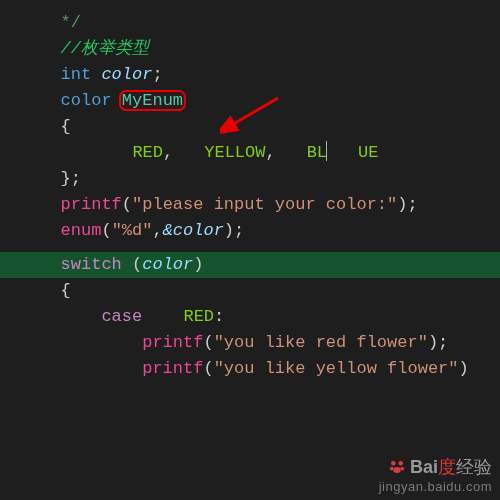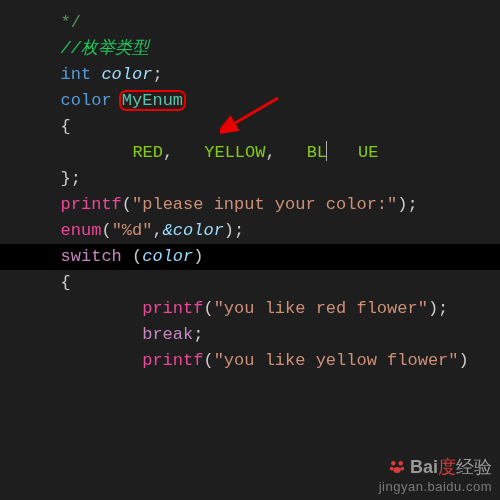--- a/index.html
+++ b/index.html
@@ -84,21 +84,22 @@
   .watermark .brand .paw {
     width: 18px; height: 18px;
     display: inline-block;
   }
   .watermark .sub {
     font-size: 13px;
     color: #7a7a7a;
     letter-spacing: 0.5px;
   }
   .line-highlight {
-    background: #000000;
+    background: #14532d;
+    margin-top: 8px;
   }
 </style>
 </head>
 <body>
 
 <div class="editor">
 
   <div class="line">
     <span class="gutter"></span>
     <span class="code">   <span class="comment">*/</span></span>
@@ -159,30 +160,30 @@
     <span class="code">   <span class="keyword">switch</span><span class="plain"> </span><span class="paren">(</span><span class="ident">color</span><span class="paren">)</span></span>
   </div>
 
   <div class="line">
     <span class="gutter"></span>
     <span class="code">   <span class="brace">{</span></span>
   </div>
 
   <div class="line">
     <span class="gutter"></span>
+    <span class="code">       <span class="keyword">case</span><span class="plain"> </span><span class="const">RED</span><span class="punct">:</span></span>
   </div>
 
   <div class="line">
     <span class="gutter"></span>
     <span class="code">           <span class="func">printf</span><span class="paren">(</span><span class="string">"you like red flower"</span><span class="paren">)</span><span class="punct">;</span></span>
   </div>
 
   <div class="line">
     <span class="gutter"></span>
-    <span class="code">           <span class="keyword">break</span><span class="punct">;</span></span>
   </div>
 
 
   <div class="line">
     <span class="gutter"></span>
     <span class="code">           <span class="func">printf</span><span class="paren">(</span><span class="string">"you like yellow flower"</span><span class="paren">)</span></span>
   </div>
 
 </div>
 

